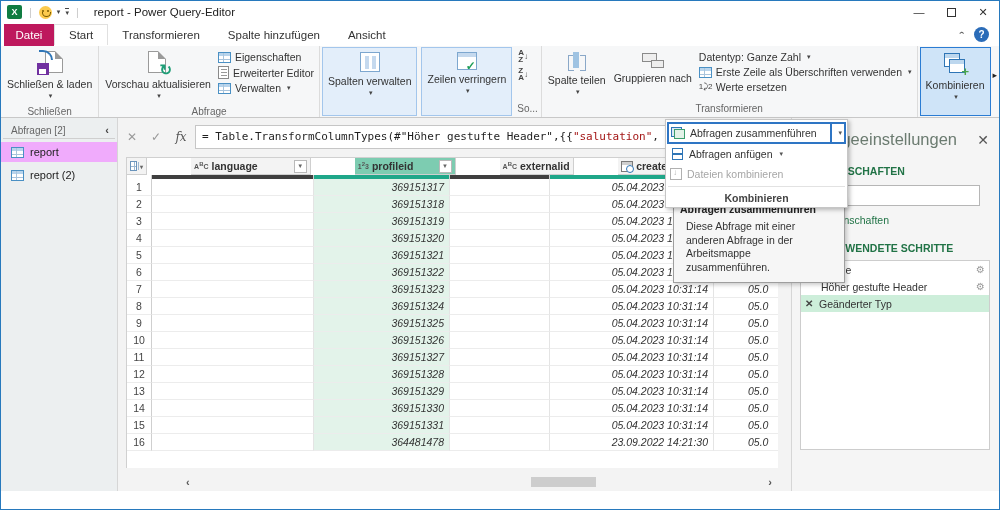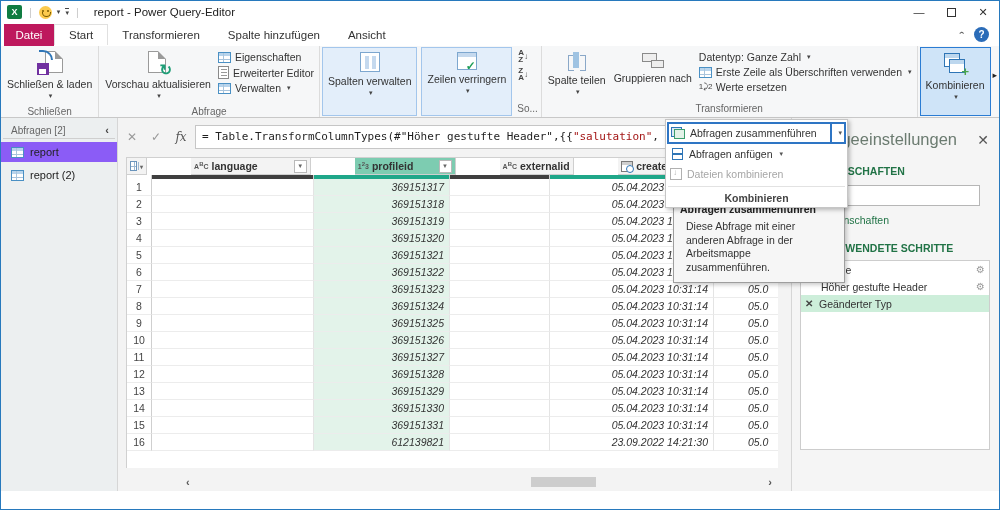--- a/index.html
+++ b/index.html
@@ -77,21 +77,21 @@
   .i-combine .t1 { position:absolute; left:2px; top:1px; width:16px; height:14px; border:1px solid #2e75b6; background:linear-gradient(#bdd7ee 0 4px, #fff 4px); }
   .i-combine .t2 { position:absolute; left:7px; top:7px; width:16px; height:14px; border:1px solid #2e75b6; background:linear-gradient(#bdd7ee 0 4px, #fff 4px); }
   .i-combine .plus { position:absolute; right:-1px; bottom:-2px; color:#4ca64c; font-size:13px; font-weight:bold; line-height:12px; }
 
   
   .queries-pane { position:absolute; left:0; top:117px; width:117px; height:373px; background:#eceff0; border-right:1px solid #d6d6d6; }
   .qp-header { display:flex; align-items:center; justify-content:space-between; padding:6px 6px 2px 8px; border-bottom:1px solid #cfcfcf; margin:0 2px; }
   .qp-title { font-size:10px; color:#666; }
   .qp-collapse { font-size:11px; color:#444; font-weight:bold; }
   .q-item { display:flex; align-items:center; gap:6px; height:20px; padding-left:10px; font-size:11px; color:#222; margin-top:3px; }
-  .q-item.selected { background:#8b5cf6; }
+  .q-item.selected { background:#f0abfc; }
 
   .center-pane { position:absolute; left:117px; top:117px; width:673px; height:373px; background:#f3f3f3; }
   .formula-bar { position:absolute; left:3px; top:5px; right:3px; height:27px; display:flex; align-items:center; gap:2px; }
   .fb-btn { width:22px; text-align:center; font-size:12px; color:#999; }
   .fb-fx { font-style:italic; font-family:"DejaVu Serif", serif; font-size:12px; color:#555; width:24px; text-align:center; }
   .fb-input { flex:1; height:24px; background:#fff; border:1px solid #c6c6c6; font-family:"DejaVu Sans Mono", monospace; font-size:11px; display:flex; align-items:center; padding:0 6px; white-space:pre; overflow:hidden; color:#1f1f1f; }
   .tok-str { color:#a31515; }
   .tok-kw { color:#1e88c7; }
 
   .grid-wrap { position:absolute; left:8px; top:39px; width:652px; height:311px; overflow:hidden; background:#fff; border:1px solid #d0d0d0; border-right:none; border-bottom:none; }
@@ -524,21 +524,21 @@
               <div class="tcell rownum">15</div>
               <div class="tcell c1"></div>
               <div class="tcell c2 num-val selcol">369151331</div>
               <div class="tcell c3"></div>
               <div class="tcell c4 num-val">05.04.2023 10:31:14</div>
               <div class="tcell c5 extra-val">05.0</div>
             </div>
             <div class="trow">
               <div class="tcell rownum">16</div>
               <div class="tcell c1"></div>
-              <div class="tcell c2 num-val selcol">612139821</div>
+              <div class="tcell c2 num-val selcol">364481478</div>
               <div class="tcell c3"></div>
               <div class="tcell c4 num-val">23.09.2022 14:21:30</div>
               <div class="tcell c5 extra-val">05.0</div>
             </div>
           </div>
       </div>
     </div>
 
     <div class="hscroll">
       <span class="hs-arrow" style="left:0;">‹</span>

